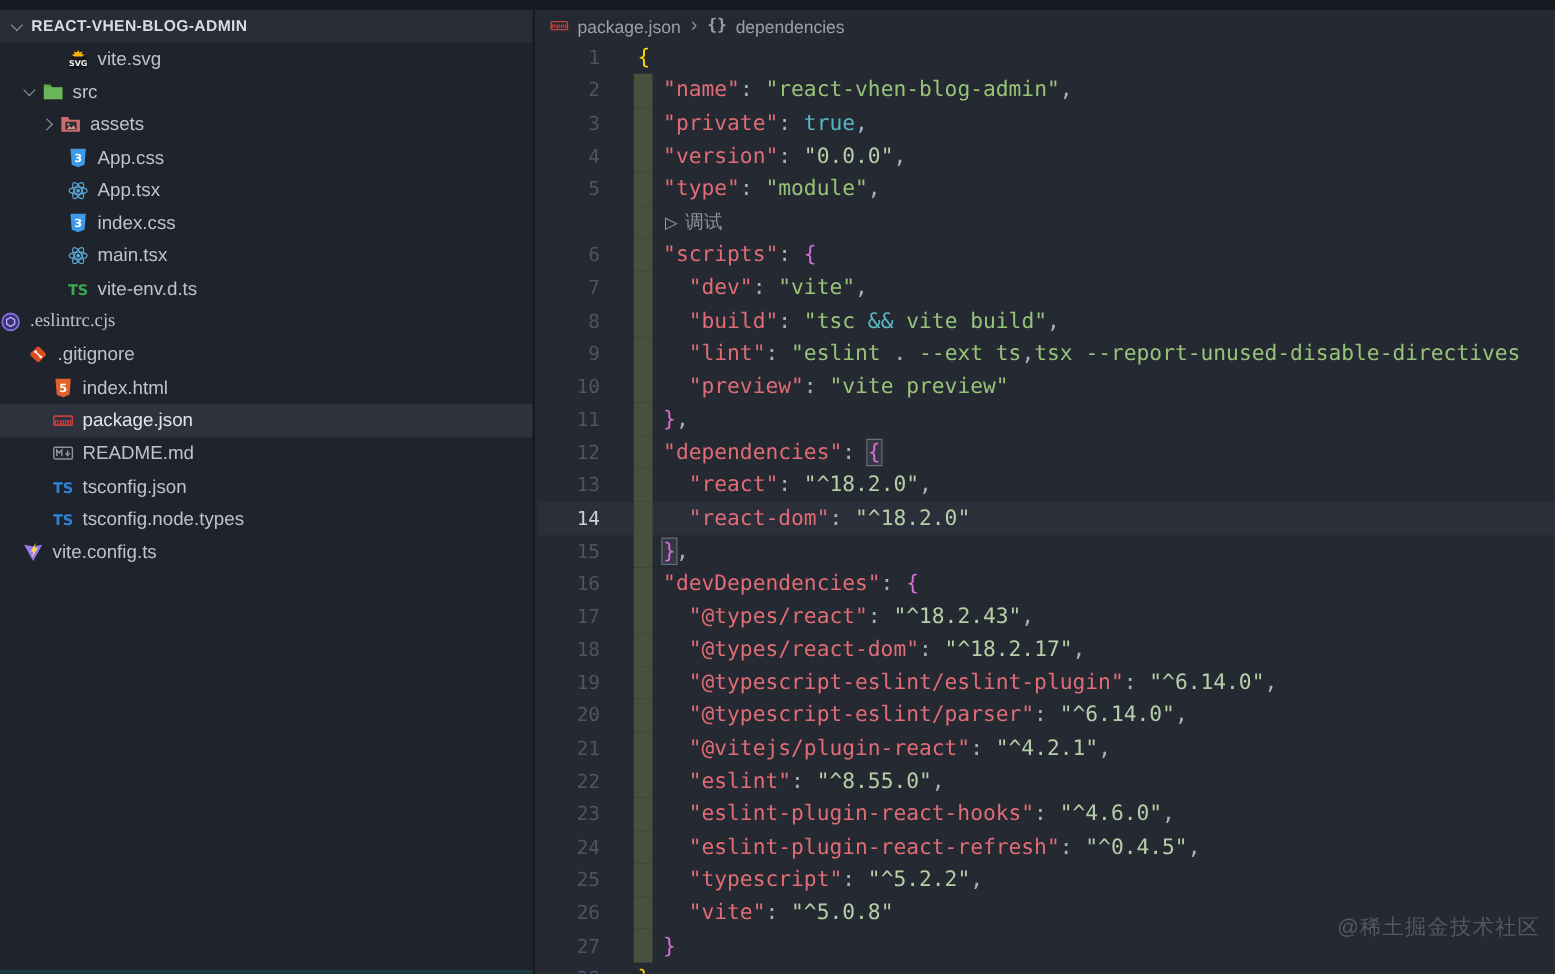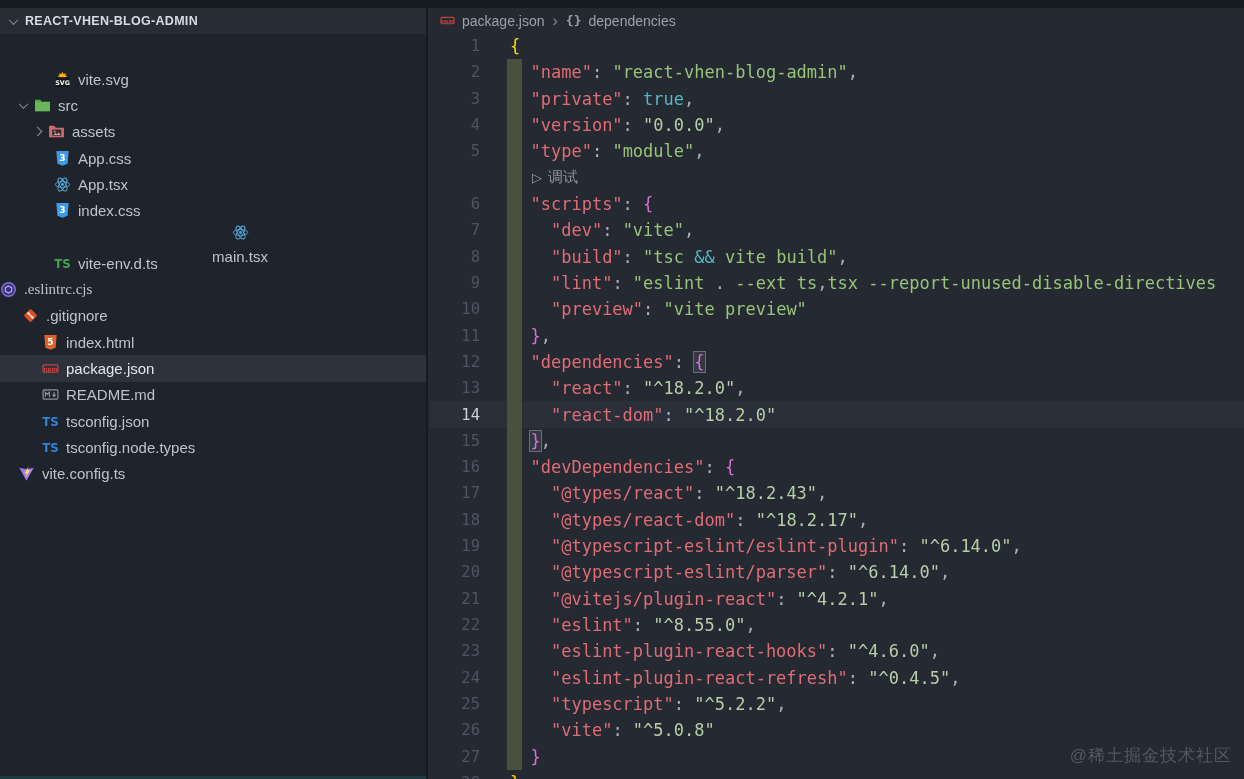--- a/index.html
+++ b/index.html
@@ -54,36 +54,36 @@
   .sg-pun  { color:#a8b0bf; }
   .sg-cy   { color:#56b6c2; }
   .sg-y    { color:#ffd700; }
   .sg-m    { color:#d670d6; }
   .sg-match{ outline:1px solid #676f7d; background:rgba(103,111,125,.22); }
   .codelens { position:absolute; left:102px; top:0; height:100%; display:flex; align-items:center;
               gap:6px; color:#8b929e; font-size:15px; cursor:pointer;
               font-family:"Liberation Sans", sans-serif; }
   .codelens .runico { font-size:13px; color:#9aa1ad; }
 
-  .watermark { position:absolute; right:12px; bottom:12px; color:#5b6069; font-size:17px;
+  .watermark { position:absolute; right:12px; bottom:26px; color:#5b6069; font-size:17px;
                letter-spacing:1px; opacity:.85; }
 </style>
 </head>
 <body>
 
 <div class="window">
   <div class="topstrip"></div>
 
   <div class="sidebar">
     <div class="explorer-header">
       <span class="chev down"></span>
       <span class="title">REACT-VHEN-BLOG-ADMIN</span>
     </div>
     <div class="tree" id="file-tree">
-        <div class="tree-row" style="padding-left: 54px; margin-top: 32px;">
+        <div class="tree-row" style="padding-left: 54px;">
           <span class="ticon">
             <svg viewBox="0 0 16 16">
               <path d="M8 .8l.9 2L11.3 2l-.8 2 2.3.6-2 1.2H5.2l-2-1.2 2.3-.6-.8-2 2.4.8z" fill="#ffb300"></path>
               <rect x="1.5" y="6.2" width="13" height="8.6" rx="1.2" fill="#15171d"></rect>
               <text x="8" y="13" font-size="6" fill="#f5f5f5" text-anchor="middle" font-weight="bold" font-family="DejaVu Sans, sans-serif">SVG</text>
             </svg>
           </span>
           <span>vite.svg</span>
         </div>
         <div class="tree-row" style="padding-left: 20px;">
@@ -132,21 +132,21 @@
         </div>
         <div class="tree-row" style="padding-left: 54px;">
           <span class="ticon">
             <svg viewBox="0 0 16 16">
               <path d="M2.2 1h11.6l-1 11.9L8 14.9l-4.8-2z" fill="#3d9ae8"></path>
               <text x="8" y="10.8" font-size="8.5" fill="#fff" text-anchor="middle" font-weight="bold" font-family="DejaVu Sans, sans-serif">3</text>
             </svg>
           </span>
           <span>index.css</span>
         </div>
-        <div class="tree-row" style="padding-left: 54px; flex-direction: column;">
+        <div class="tree-row" style="padding-left: 54px;">
           <span class="ticon">
             <svg viewBox="0 0 16 16">
               <g stroke="#58a6d6" stroke-width="0.9" fill="none">
                 <ellipse cx="8" cy="8" rx="6.8" ry="2.7"></ellipse>
                 <ellipse cx="8" cy="8" rx="6.8" ry="2.7" transform="rotate(60 8 8)"></ellipse>
                 <ellipse cx="8" cy="8" rx="6.8" ry="2.7" transform="rotate(120 8 8)"></ellipse>
               </g>
               <circle cx="8" cy="8" r="1.4" fill="#58a6d6"></circle>
             </svg>
           </span>

